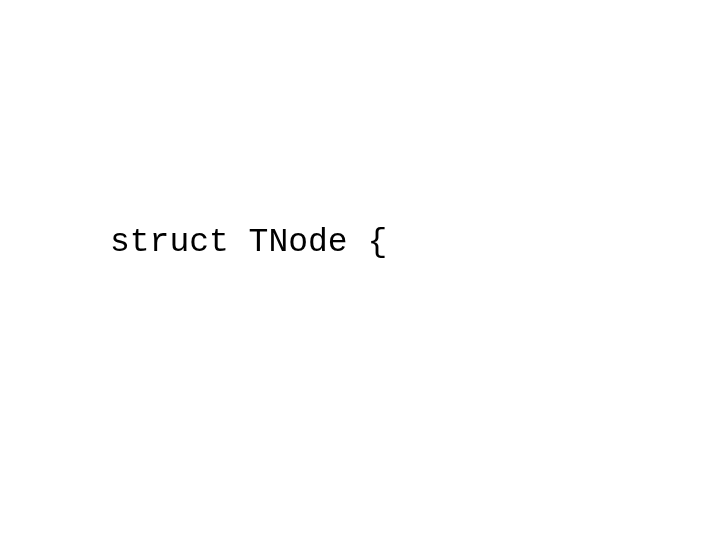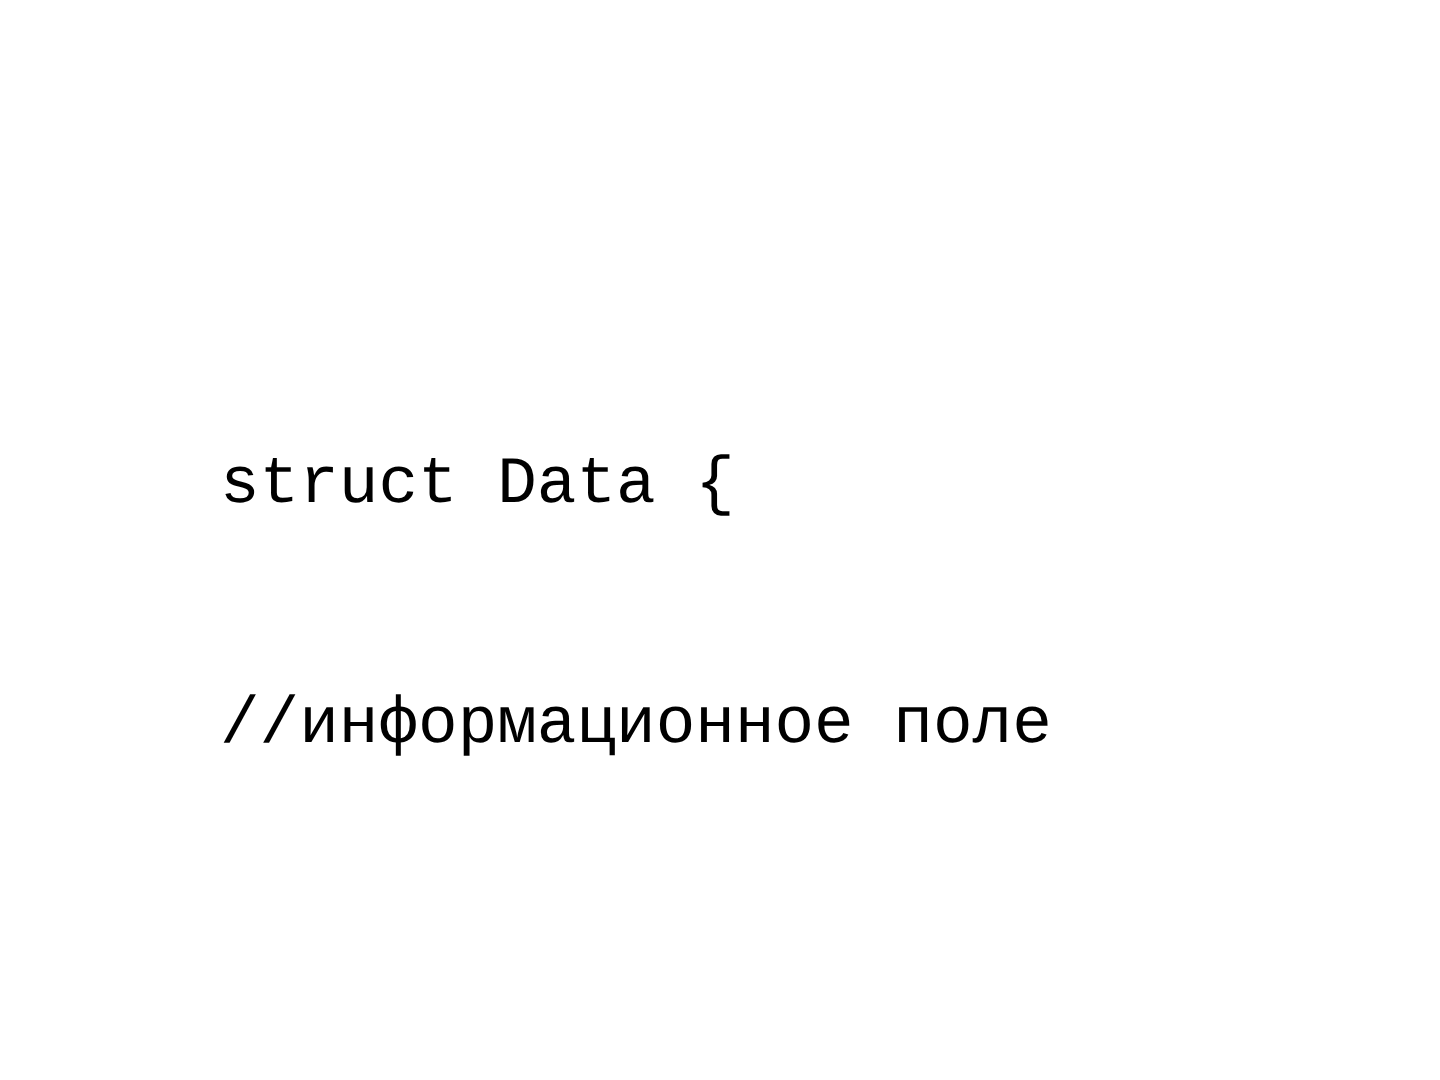--- a/index.html
+++ b/index.html
@@ -29,19 +29,18 @@
   }
   .code-line {
     display: block;
   }
 </style>
 </head>
 <body>
 
 <div class="slide">
   <div class="code-block">
-    <span class="code-line">struct Data {</span>
-    <span class="code-line">//информационное поле</span>
+    <span class="code-line">struct TNode {</span>
     
     
     
   </div>
 </div>
 
 </body></html>

